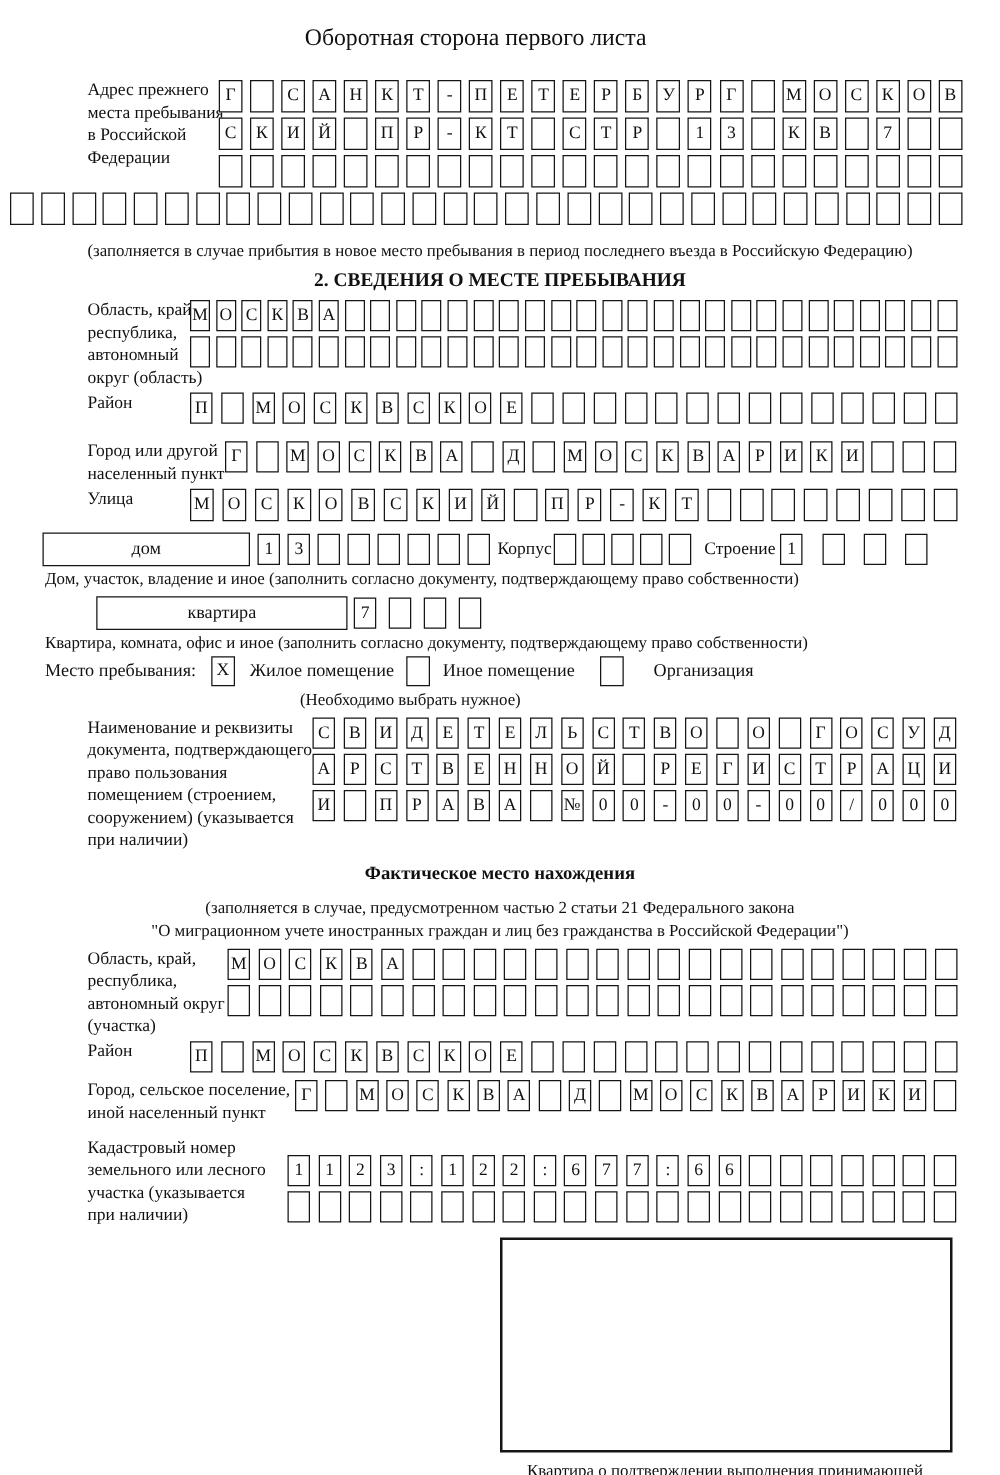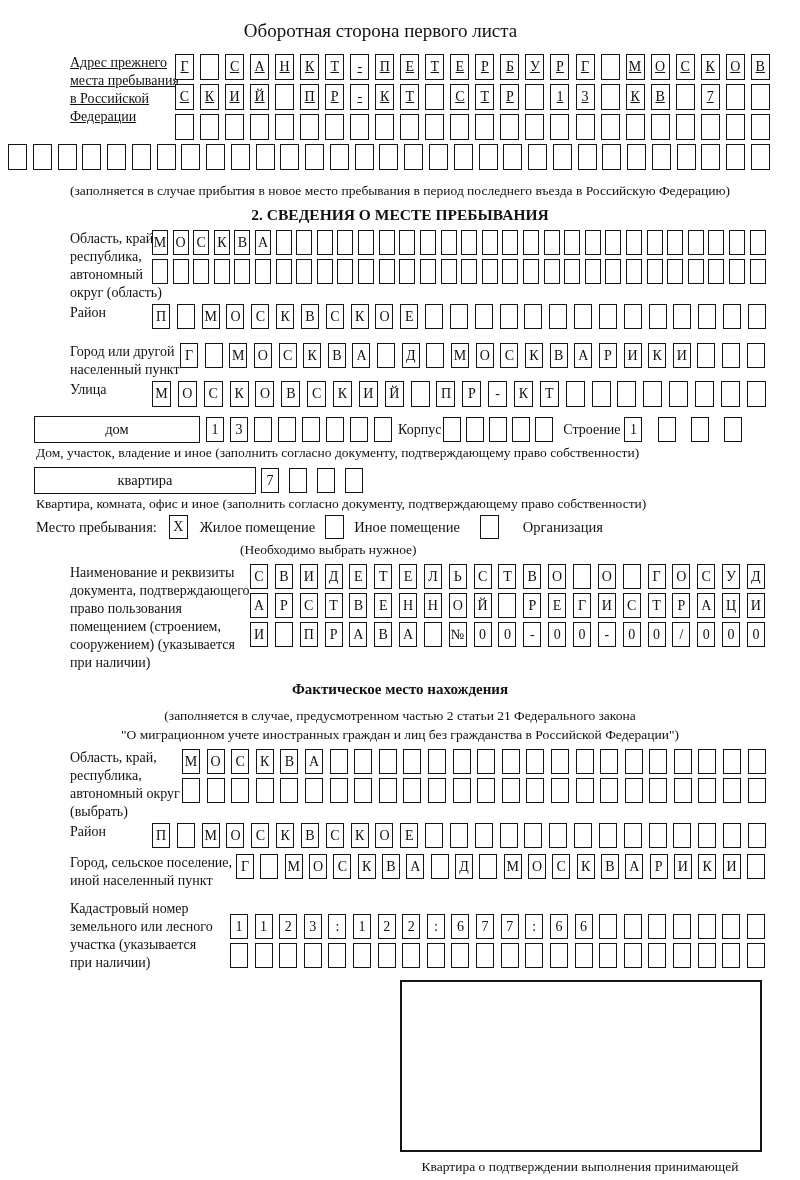--- a/index.html
+++ b/index.html
@@ -56,21 +56,21 @@
   .mt2{margin-top:2px;} .mt4{margin-top:10px;} .mt5{margin-top:5px;} .mt6{margin-top:6px;}
   .g6{margin-left:6px;} .g10{margin-left:10px;} .g12{margin-left:12px;} .g20{margin-left:20px;} .g24{margin-left:24px;}
 </style>
 </head>
 <body>
 
 <div class="page">
 
   <div class="hdr-note">Оборотная сторона первого листа</div>
 
-  <div class="field" style="margin-top:12px;text-decoration:underline;">
+  <div class="field" style="margin-top:22px;">
     <div class="label" style="width:105px;">
       <span>Адрес прежнего</span>
       <span>места пребывания</span>
       <span>в Российской</span>
       <span>Федерации</span>
     </div>
     <div>
       <div class="cellrow w595">
           <span class="cell">Г</span>
           <span class="cell"></span>
@@ -385,21 +385,21 @@
     <div class="cellrow r-stroenie md" style="margin-bottom:0; margin-left:4px;">
         <span class="cell">1</span>
         <span class="cell"></span>
         <span class="cell"></span>
         <span class="cell"></span>
       </div>
   </div>
   <div class="caption-l">Дом, участок, владение и иное (заполнить согласно документу, подтверждающему право собственности)</div>
 
   <div class="flat-line">
-    <div class="bigbox-label" style="width:222px;">квартира</div>
+    <div class="bigbox-label" style="width:201px;margin-left:43px;">квартира</div>
     <div class="cellrow r-flat md" style="margin-bottom:0; margin-left:5px;">
         <span class="cell">7</span>
         <span class="cell"></span>
         <span class="cell"></span>
         <span class="cell"></span>
       </div>
   </div>
   <div class="caption-l">Квартира, комната, офис и иное (заполнить согласно документу, подтверждающему право собственности)</div>
 
   <div class="stay-line">
@@ -497,21 +497,21 @@
 
   <div class="sec-title2">Фактическое место нахождения</div>
   <div class="note-c">(заполняется в случае, предусмотренном частью 2 статьи 21 Федерального закона</div>
   <div class="note-c">"О миграционном учете иностранных граждан и лиц без гражданства в Российской Федерации")</div>
 
   <div class="field mt5">
     <div class="label" style="width:112px;">
       <span>Область, край,</span>
       <span>республика,</span>
       <span>автономный округ</span>
-      <span>(выбрать)</span>
+      <span>(участка)</span>
     </div>
     <div>
       <div class="cellrow w584 md">
           <span class="cell">М</span>
           <span class="cell">О</span>
           <span class="cell">С</span>
           <span class="cell">К</span>
           <span class="cell">В</span>
           <span class="cell">А</span>
           <span class="cell"></span>

